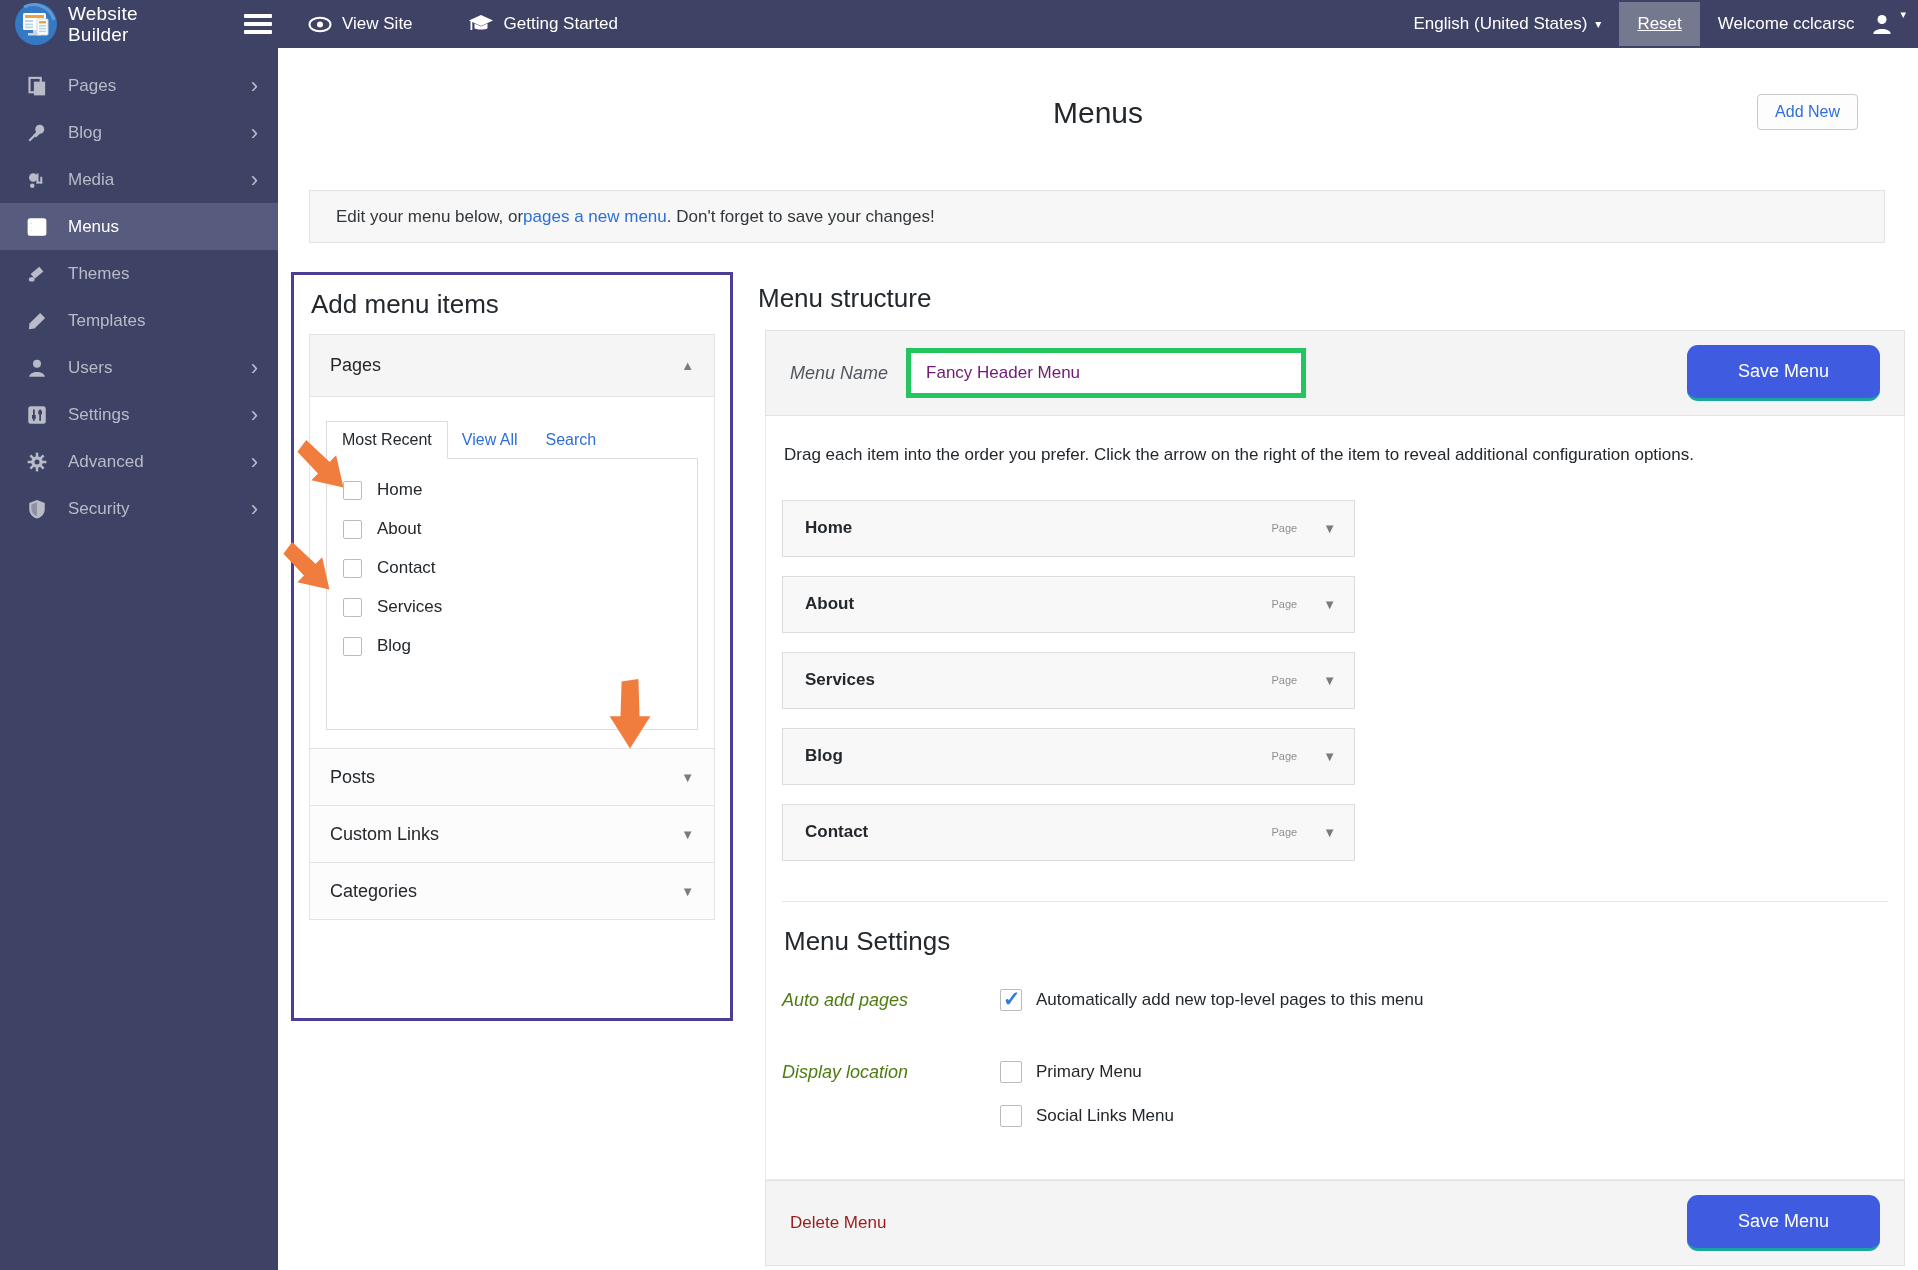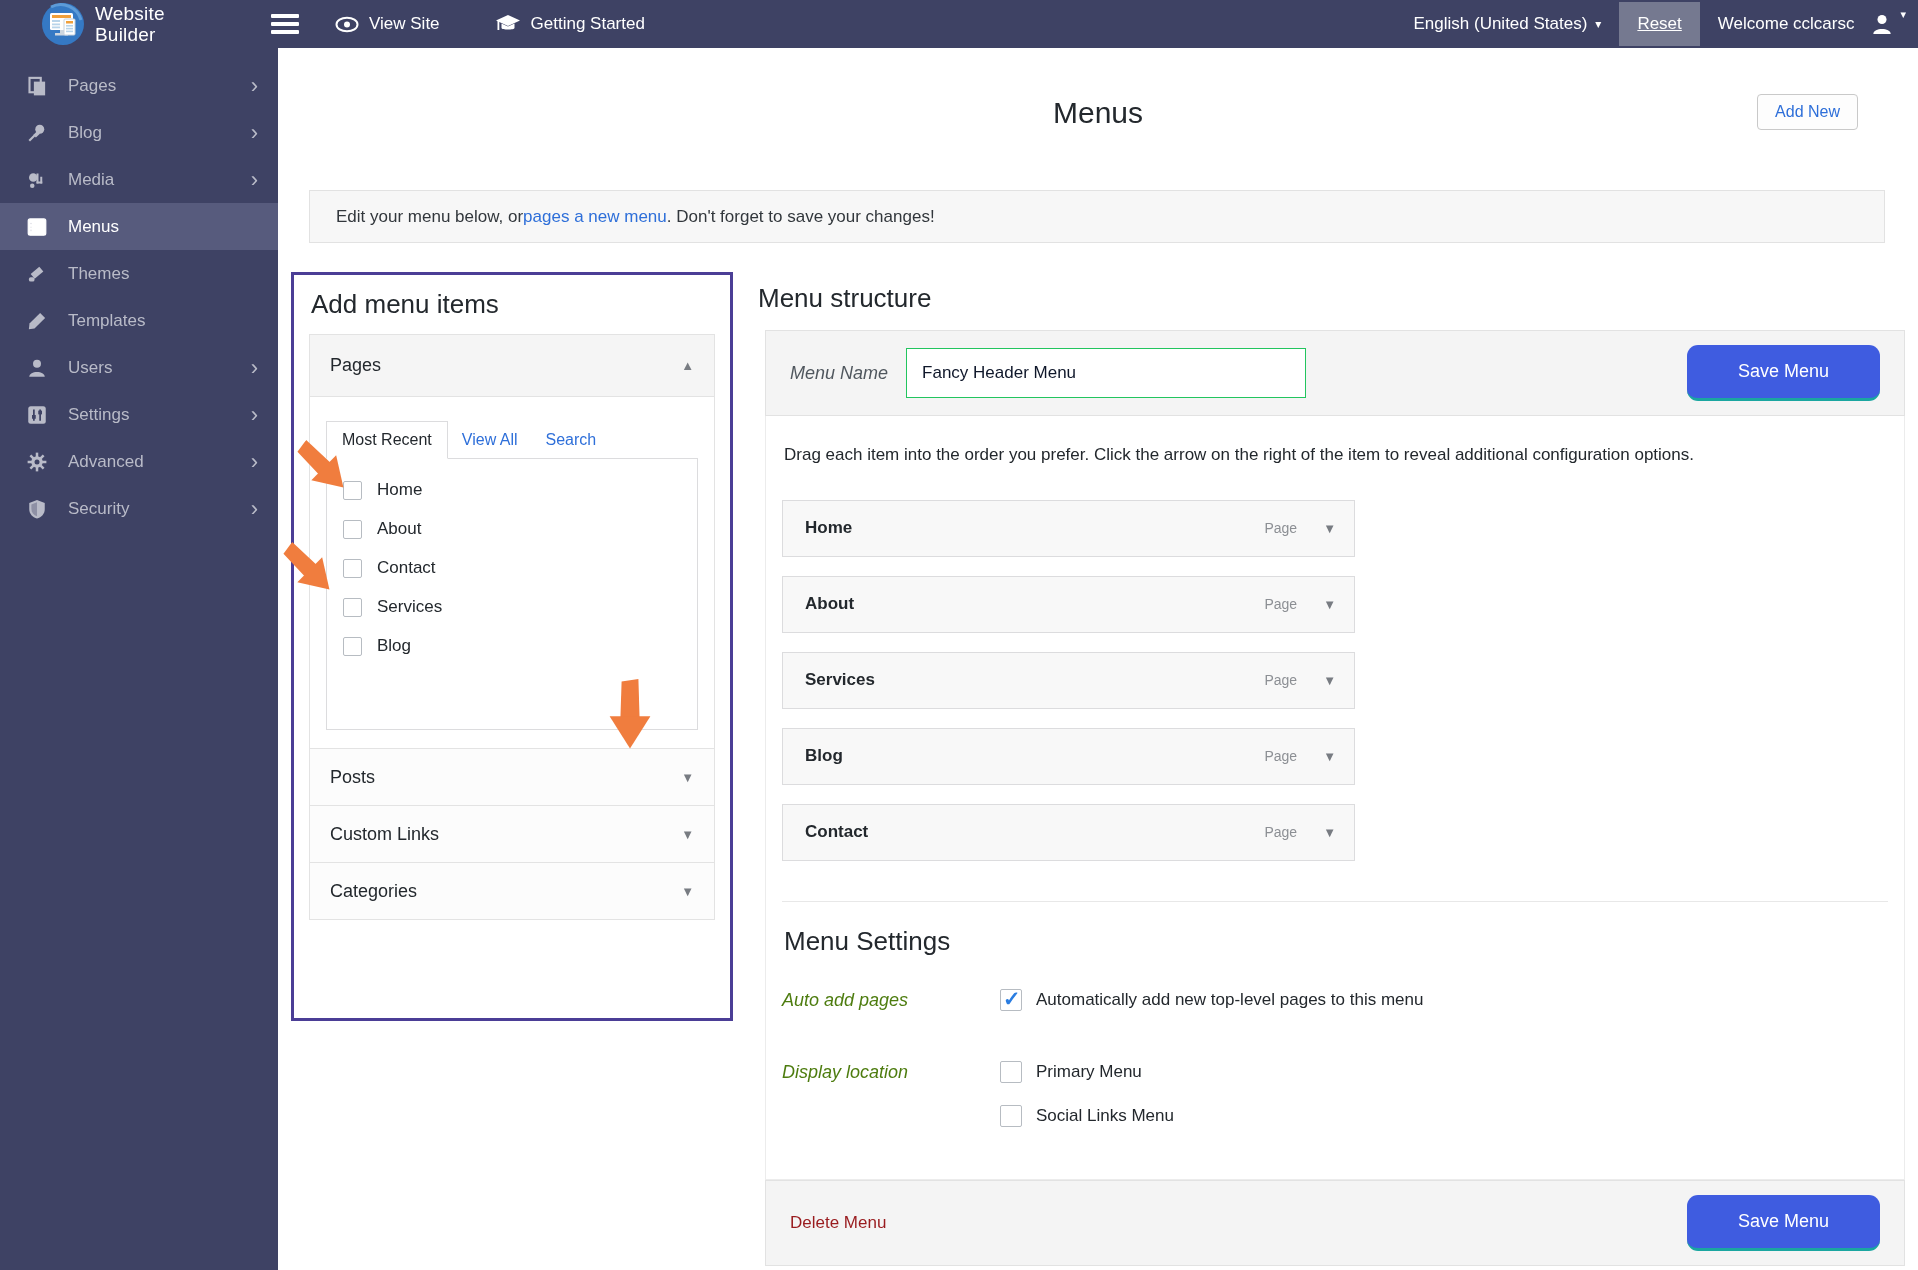--- a/index.html
+++ b/index.html
@@ -1,21 +1,21 @@
 <!DOCTYPE html>
 <html><head>
 <meta charset="utf-8">
 <style>
   * { margin:0; padding:0; box-sizing:border-box; }
   html,body { background:#fff; }
   body { font-family:"Liberation Sans", sans-serif; color:#32373c; }
   .page { position:relative; width:1918px; height:1270px; overflow:hidden; background:#fff; }
 
   
-  .topbar { position:absolute; left:0; top:0; width:1918px; height:48px; background:#3e4264; display:flex; align-items:center; z-index:30;padding-left:27px; }
+  .topbar { position:absolute; left:0; top:0; width:1918px; height:48px; background:#3e4264; display:flex; align-items:center; z-index:30; }
   .brand { display:flex; align-items:center; padding-left:14px; width:230px; }
   .brand-title { margin-left:10px; color:#fff; font-size:19px; line-height:21px; font-weight:500; letter-spacing:.2px; }
   .hamburger { width:30px; margin-left:14px; cursor:pointer; }
   .hamburger span { display:block; width:28px; height:4px; background:#fff; border-radius:1px; margin:4px 0; }
   .topnav-item { display:flex; align-items:center; color:#fff; font-size:17px; font-weight:500; cursor:pointer; }
   .topnav-item .ticon { margin-right:10px; display:flex; }
   .tn-view { margin-left:34px; }
   .tn-start { margin-left:56px; }
   .topbar-right { margin-left:auto; display:flex; align-items:center; padding-right:12px; }
   .lang { color:#fff; font-size:17px; font-weight:500; display:flex; align-items:center; cursor:pointer; }
@@ -58,28 +58,28 @@
   .cb-row label { margin-left:15px; font-size:17px; color:#23282d; cursor:pointer; }
   .list-footer { margin-top:15px; display:flex; align-items:center; justify-content:space-between; padding:0 2px 0 2px; }
   .select-all { color:#2e6fd9; font-size:17px; cursor:pointer; }
   .add-to-menu { background:#f7f7f7; border:1px solid #c3c4c7; border-radius:3px; padding:10px 17px; font-size:16px; color:#3c434a; cursor:pointer; }
 
   
   .ms-title { position:absolute; left:758px; top:283px; font-size:26px; font-weight:400; color:#23282d; }
   .structure { position:absolute; left:765px; top:330px; width:1140px; }
   .bar { height:86px; background:#f4f4f4; border:1px solid #e2e2e2; display:flex; align-items:center; padding:0 24px; }
   .mn-label { font-style:italic; font-size:18px; color:#50575e; margin-right:18px; }
-  .mn-input { width:400px; height:50px; border:1px solid #22c55e; padding:0 15px; font-size:17px; color:#0f172a; font-family:"Liberation Sans", sans-serif; background:#fff; }
+  .mn-input { width:400px; height:50px; border:5px solid #22c55e; padding:0 15px; font-size:17px; color:#701a75; font-family:"Liberation Sans", sans-serif; background:#fff; }
   .save-btn { margin-left:auto; width:193px; height:56px; background:#3f5ce0; border:none; border-bottom:3px solid #1aa6a0; border-radius:11px; color:#fff; font-size:18px; font-weight:500; cursor:pointer; }
   .structure-body { border:1px solid #ececec; border-top:none; background:#fff; padding:20px 16px 0 16px; height:764px; }
   .instruction { max-width:990px; font-size:17px; line-height:1.75; color:#23282d; margin:4px 0 0 2px; }
   .menu-rows { margin-top:30px; }
   .menu-row { width:573px; height:57px; background:#f8f8f8; border:1px solid #dcdcde; display:flex; align-items:center; padding:0 18px 0 22px; margin-bottom:19px; cursor:grab; }
   .menu-row .mi-label { font-size:17px; font-weight:700; color:#23282d; }
-  .menu-row .mi-type { margin-left:auto; font-size:14px; color:#8c8f94; }
+  .menu-row .mi-type { margin-left:auto; font-size:11px; color:#8c8f94; }
   .menu-row .mi-caret { margin-left:26px; color:#787c82; font-size:13px; cursor:pointer; }
   .settings-sep { border-top:1px solid #e8e8e8; margin-top:40px; }
   .settings-title { font-size:26px; font-weight:400; color:#23282d; margin:24px 0 0 2px; }
   .set-row { display:flex; margin-top:32px; }
   .set-label { width:218px; font-style:italic; font-size:18px; color:#4d7c0f; padding-top:1px; }
   .opt { display:flex; align-items:center; margin-bottom:22px; }
   .cb2 { width:22px; height:22px; background:#fff; border:1px solid #b7bcc2; border-radius:2px; position:relative; cursor:pointer; flex:0 0 auto; }
   .cb2.checked::after { content:"\2713"; position:absolute; left:2px; top:-3px; color:#2a7de1; font-size:21px; font-weight:bold; }
   .opt label { margin-left:14px; font-size:17px; color:#23282d; cursor:pointer; }
   .delete-link { color:#991b1e; font-size:17px; cursor:pointer; text-decoration:none; }

